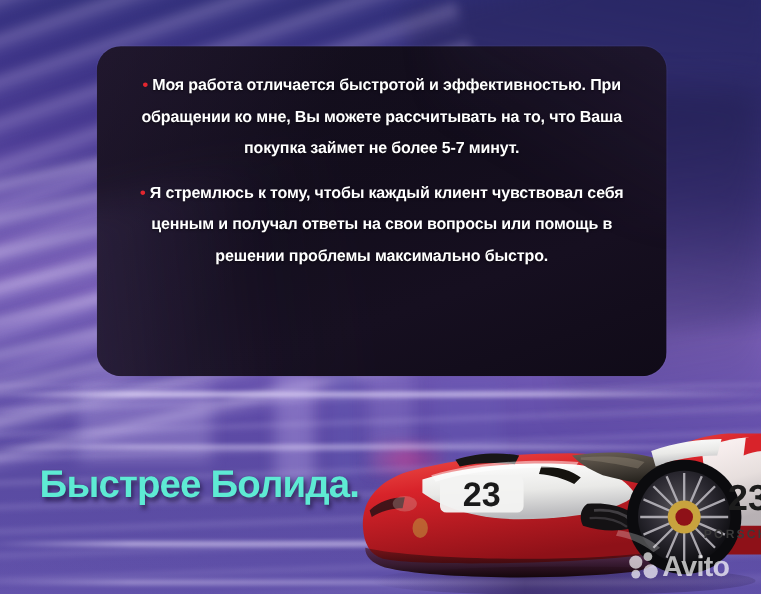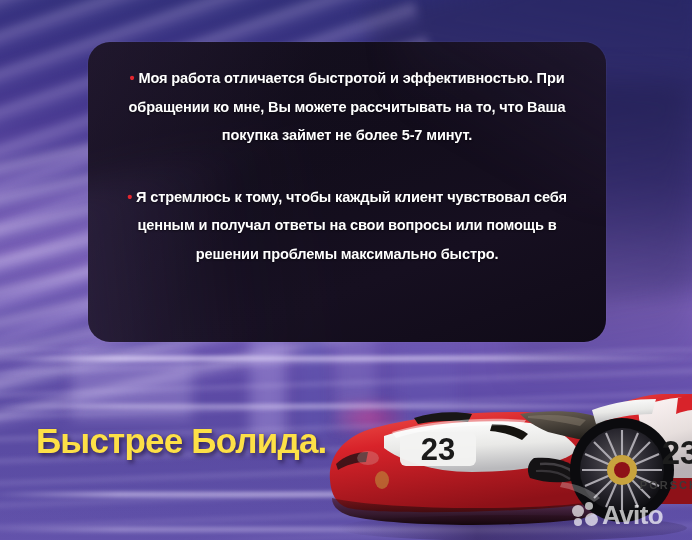--- a/index.html
+++ b/index.html
@@ -193,34 +193,34 @@
   .para {
     color: #ffffff;
     font-weight: bold;
     font-size: 14.6px;
     line-height: 28.6px;
     text-align: center;
     letter-spacing: -0.15px;
     text-shadow: 0 1px 2px rgba(0,0,0,0.55);
     margin: 0;
   }
-  .para + .para { margin-top: 33px; }
+  .para + .para { margin-top: 12px; }
   .bullet {
     color: #e3262f;
     font-weight: bold;
     font-size: 14.6px;
     text-shadow: none;
   }
 
   
   .headline {
     position: absolute;
     left: 36px;
     top: 421px;
-    color: #fde047;
+    color: #5eead4;
     font-weight: bold;
     font-size: 35px;
     letter-spacing: -0.8px;
     text-shadow:
       2px 3px 4px rgba(20,10,40,0.55),
       0 0 1px rgba(60,40,90,0.6);
     white-space: nowrap;
   }
 
   

